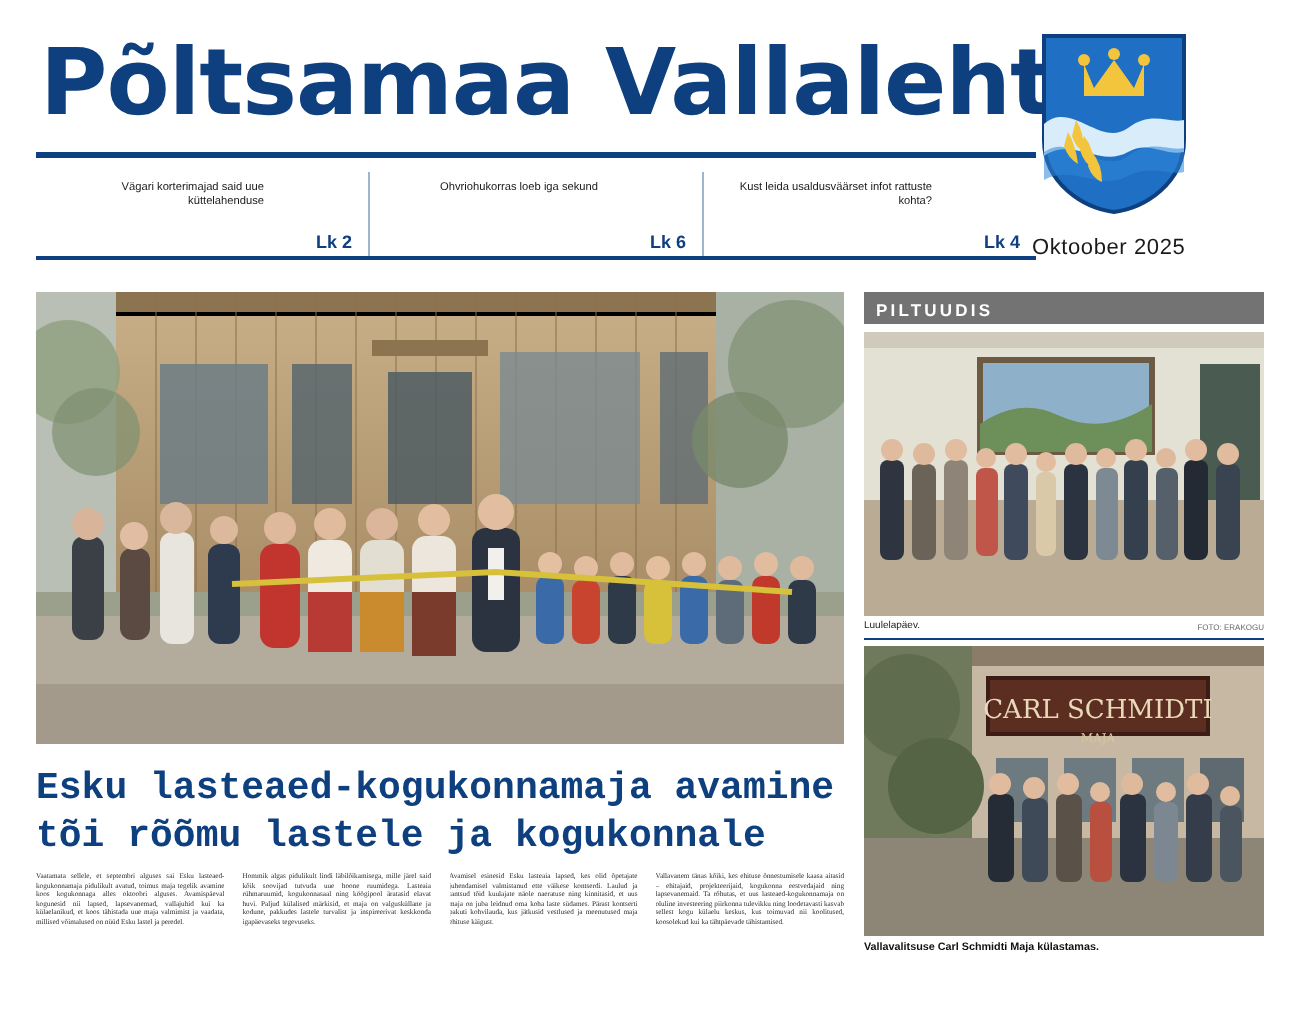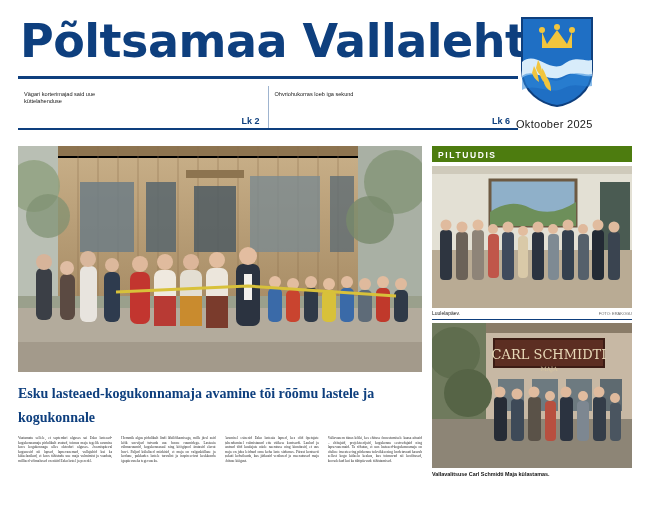--- a/index.html
+++ b/index.html
@@ -37,20 +37,21 @@
   .teasers{
     position:absolute;left:0;top:72px;width:500px;height:42px;
     display:flex;
   }
   .teaser{
     flex:1;
     border-right:1px solid #9fb4cf;
     padding:5px 8px 3px 6px;
     position:relative;
     box-sizing:border-box;
+    text-align:right;
   }
   .teaser:last-child{border-right:none;}
   .teaser-text{
     font-size:5.6px;
     line-height:7px;
     color:#1a1a1a;
     display:block;
     width:108px;
   }
   .teaser-page{
@@ -77,23 +78,23 @@
   .main-photo{
     position:absolute;left:18px;top:146px;width:404px;height:226px;
     overflow:hidden;
     background:#9a9a92;
   }
   .main-photo svg{display:block;}
 
   
   .headline{
     position:absolute;left:18px;top:382px;width:404px;
-    font-family:Liberation Serif, serif;
+    font-family:Liberation Mono, monospace;
     font-weight:bold;
-    font-size:14px;
+    font-size:19px;
     line-height:24px;
     color:#0e3f7e;
     margin:0;
   }
 
   
   .article-cols{
     position:absolute;left:18px;top:436px;width:404px;height:62px;
     display:flex;
     gap:9px;
@@ -107,21 +108,21 @@
     text-align:justify;
     overflow:hidden;
     font-family:"Liberation Serif", serif;
   }
 
   
   .sidebar{
     position:absolute;left:432px;top:146px;width:200px;height:352px;
   }
   .sidebar-header{
-    background:#4d7c0f;
+    background:#737373;
     color:#fff;
     font-size:8.5px;
     font-weight:bold;
     letter-spacing:1.6px;
     padding:4px 6px;
     box-sizing:border-box;
     height:16px;
   }
   .side-photo{
     width:200px;height:142px;
@@ -163,20 +164,24 @@
     <div class="rule"></div>
 
     <div class="teasers">
       <div class="teaser">
         <span class="teaser-text">Vägari korterimajad said uue küttelahenduse</span>
         <span class="teaser-page">Lk 2</span>
       </div>
       <div class="teaser">
         <span class="teaser-text">Ohvriohukorras loeb iga sekund</span>
         <span class="teaser-page">Lk 6</span>
+      </div>
+      <div class="teaser">
+        <span class="teaser-text">Kust leida usaldusväärset infot rattuste kohta?</span>
+        <span class="teaser-page">Lk 4</span>
       </div>
     </div>
 
     <div class="rule2"></div>
   </div>
 
   <div class="issue-date">Oktoober  2025</div>
 
   <div class="crest">
     <svg width="74" height="92" viewBox="0 0 74 92">

